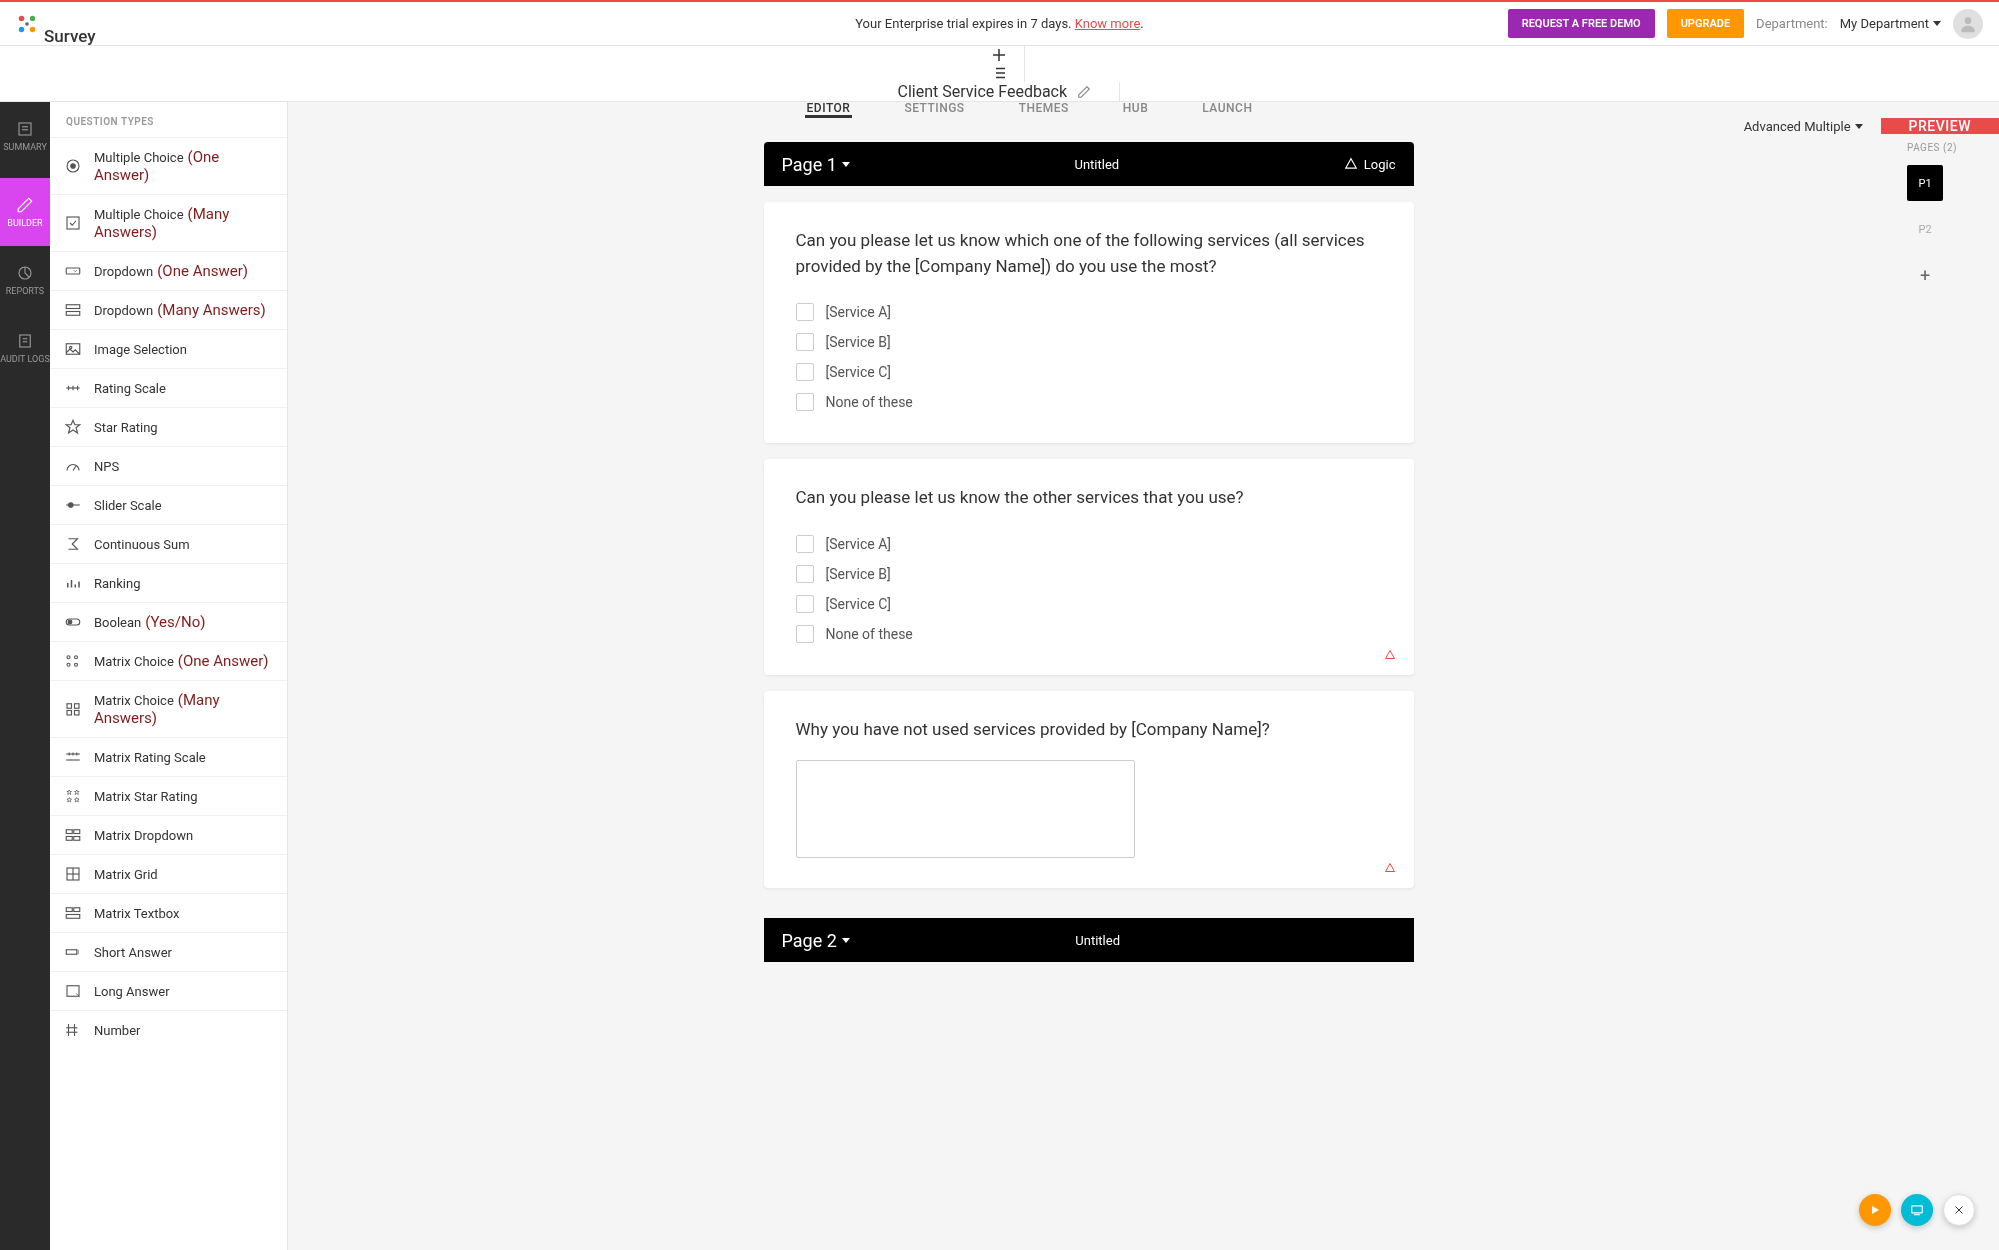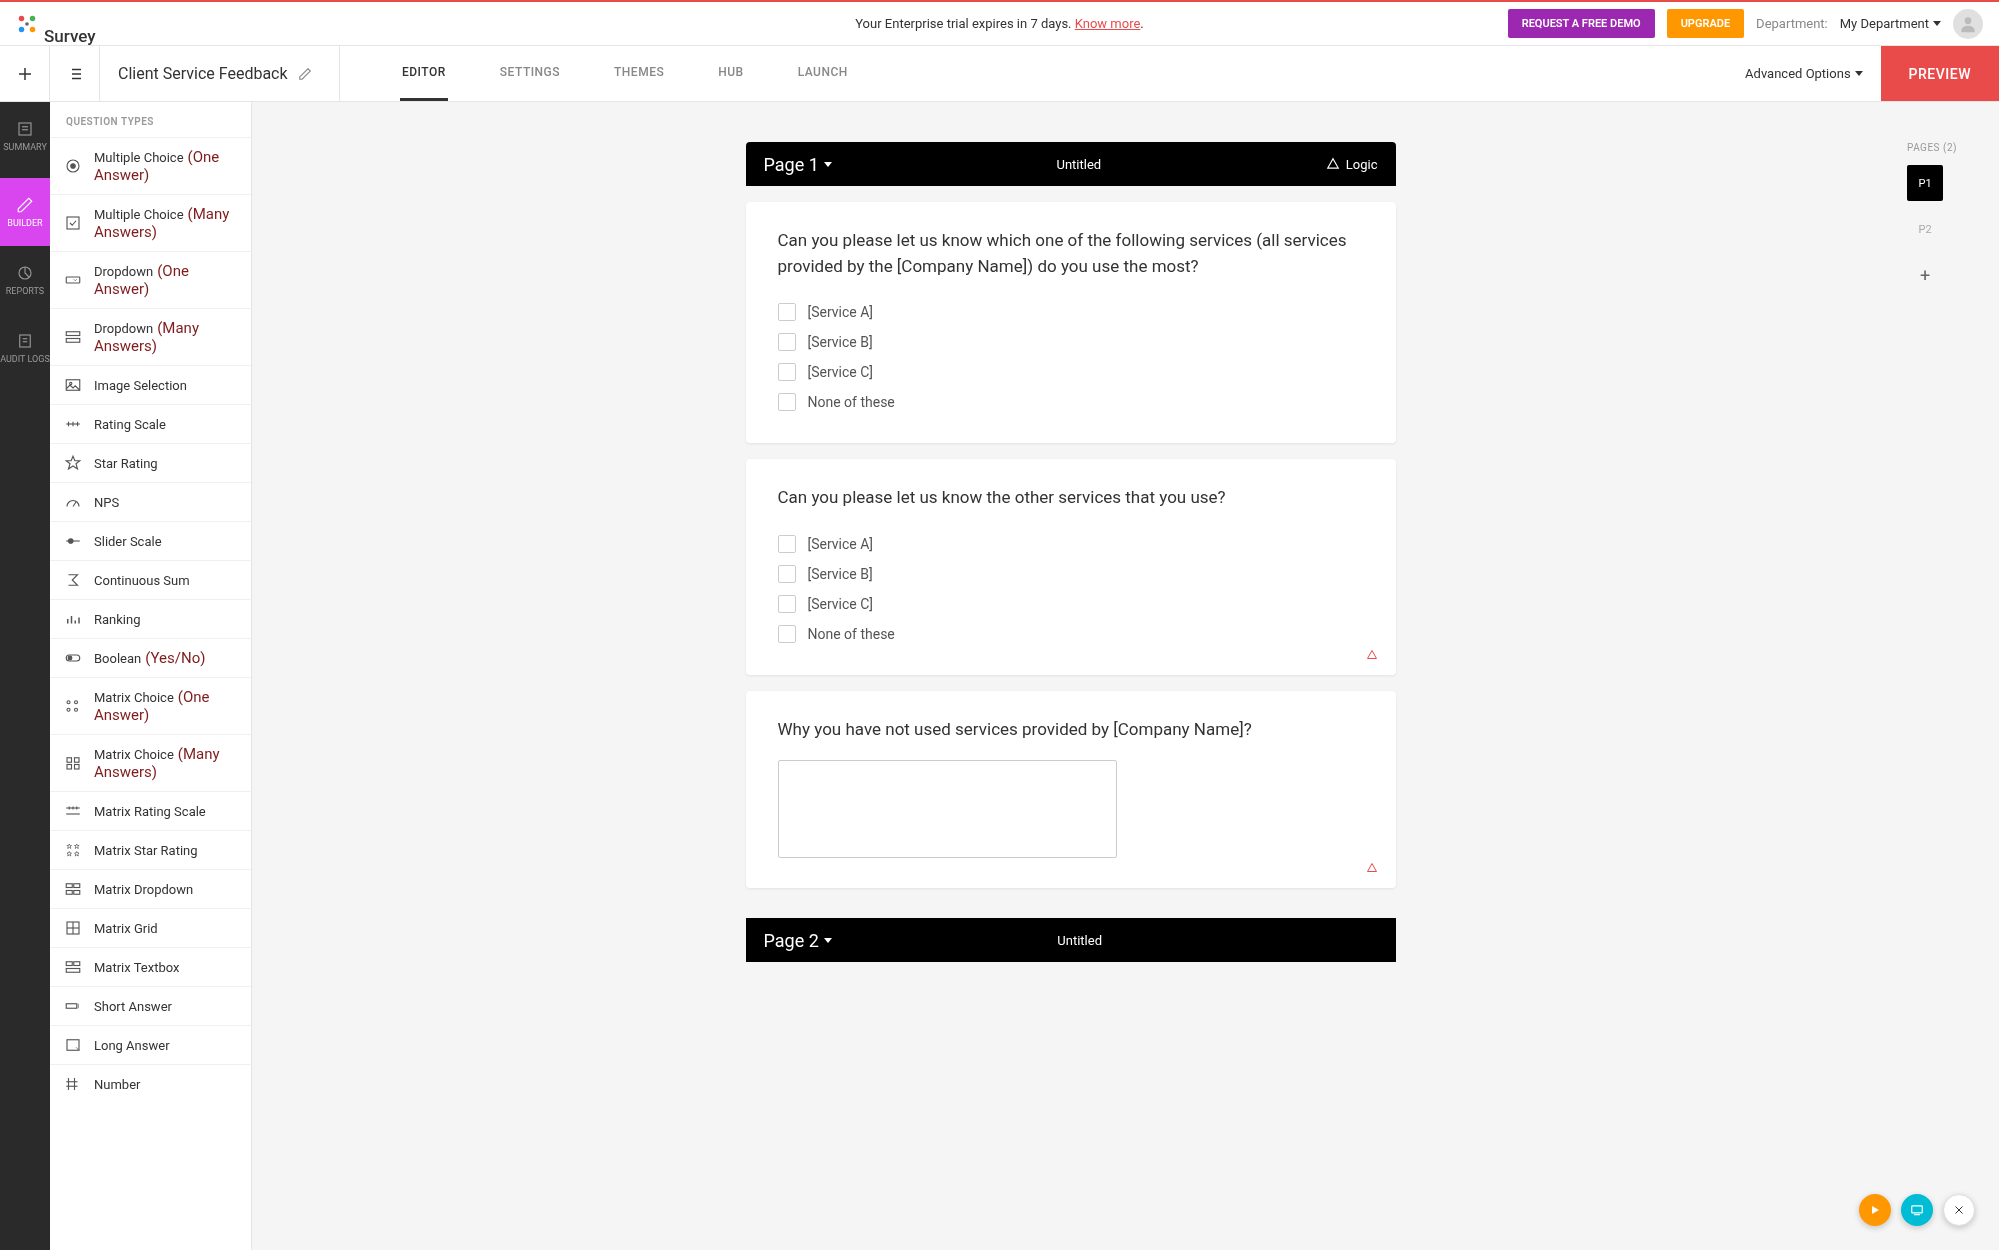--- a/index.html
+++ b/index.html
@@ -17,42 +17,42 @@
 .trial-text a { color: #e94b4b; text-decoration: underline; }
 .header-right { margin-left: auto; display: flex; align-items: center; gap: 12px; }
 .btn-demo { background: #9c27b0; color: #fff; border: none; padding: 8px 14px; font-size: 11px; font-weight: 600; cursor: pointer; border-radius: 2px; }
 .btn-upgrade { background: #ff9800; color: #fff; border: none; padding: 8px 14px; font-size: 11px; font-weight: 600; cursor: pointer; border-radius: 2px; }
 .dept-label { font-size: 13px; color: #888; }
 .dept-select { font-size: 13px; color: #333; display: flex; align-items: center; gap: 4px; cursor: pointer; }
 .avatar { width: 30px; height: 30px; border-radius: 50%; background: #e0e0e0; display: flex; align-items: center; justify-content: center; }
 .avatar svg { width: 20px; height: 20px; fill: #bbb; }
 
 
-.subheader { height: 56px; background: #fff; border-bottom: 1px solid #e5e5e5; display: flex; align-items: center; }
+.subheader { height: 56px; background: #fff; border-bottom: 1px solid #e5e5e5; display: flex; align-items: center; flex-direction: column; }
 .sh-icon-btn { width: 50px; height: 56px; display: flex; align-items: center; justify-content: center; border-right: 1px solid #e5e5e5; cursor: pointer; }
 .sh-title-area { padding: 0 18px; display: flex; align-items: center; gap: 10px; border-right: 1px solid #e5e5e5; height: 100%; min-width: 240px; }
 .sh-title { font-size: 16px; color: #333; }
 .sh-tabs { display: flex; height: 100%; margin-left: 60px; gap: 50px; }
 .sh-tab { display: flex; align-items: center; font-size: 12px; font-weight: 500; color: #888; cursor: pointer; border-bottom: 3px solid transparent; padding: 0 2px; letter-spacing: 0.5px; }
 .sh-tab.active { color: #333; border-bottom-color: #333; }
 .sh-right { margin-left: auto; display: flex; align-items: center; height: 100%; }
 .adv-opts { font-size: 13px; color: #333; padding: 0 18px; display: flex; align-items: center; gap: 4px; cursor: pointer; }
 .btn-preview { background: #e94b4b; color: #fff; border: none; height: 100%; padding: 0 28px; font-size: 14px; font-weight: 500; cursor: pointer; letter-spacing: 0.5px; }
 
 
 .main { display: flex; height: calc(100vh - 102px); }
 
 
 .rail { width: 50px; background: #2a2a2a; display: flex; flex-direction: column; }
 .rail-item { height: 68px; display: flex; flex-direction: column; align-items: center; justify-content: center; gap: 4px; cursor: pointer; color: #999; font-size: 9px; }
 .rail-item.active { background: #d946ef; color: #fff; margin-top: 8px; }
 .rail-item svg { width: 18px; height: 18px; }
 
 
-.sidebar { width: 202px; background: #fff; border-right: 1px solid #e5e5e5; overflow-y: auto; }
+.sidebar { width: 238px; background: #fff; border-right: 1px solid #e5e5e5; overflow-y: auto; }
 .sidebar::-webkit-scrollbar { width: 6px; }
 .sidebar::-webkit-scrollbar-thumb { background: #ccc; }
 .sidebar-header { padding: 14px 16px 10px; font-size: 10px; font-weight: 600; color: #999; letter-spacing: 0.5px; }
 .qt-item { display: flex; align-items: center; padding: 10px 14px; border-top: 1px solid #f0f0f0; cursor: pointer; gap: 12px; }
 .qt-icon { width: 18px; height: 18px; display: flex; align-items: center; justify-content: center; flex-shrink: 0; }
 .qt-label { font-size: 13px; color: #333; }
 .qt-sub { font-size: 15px; color: #7f1d1d; margin-left: 4px; }
 
 
 .canvas { flex: 1; overflow-y: auto; padding: 40px 50px; }
@@ -149,21 +149,21 @@
   </div>
   <div class="sh-tabs">
     <div class="sh-tab active">EDITOR</div>
     <div class="sh-tab">SETTINGS</div>
     <div class="sh-tab">THEMES</div>
     <div class="sh-tab">HUB</div>
     <div class="sh-tab">LAUNCH</div>
   </div>
   <div class="sh-right">
     <div class="adv-opts">
-      <span>Advanced Options</span>
+      <span>Advanced Multiple</span>
       <span class="caret-down"></span>
     </div>
     <button class="btn-preview">PREVIEW</button>
   </div>
 </div>
 
 <div class="main">
 
   <div class="rail">
     <div class="rail-item">

